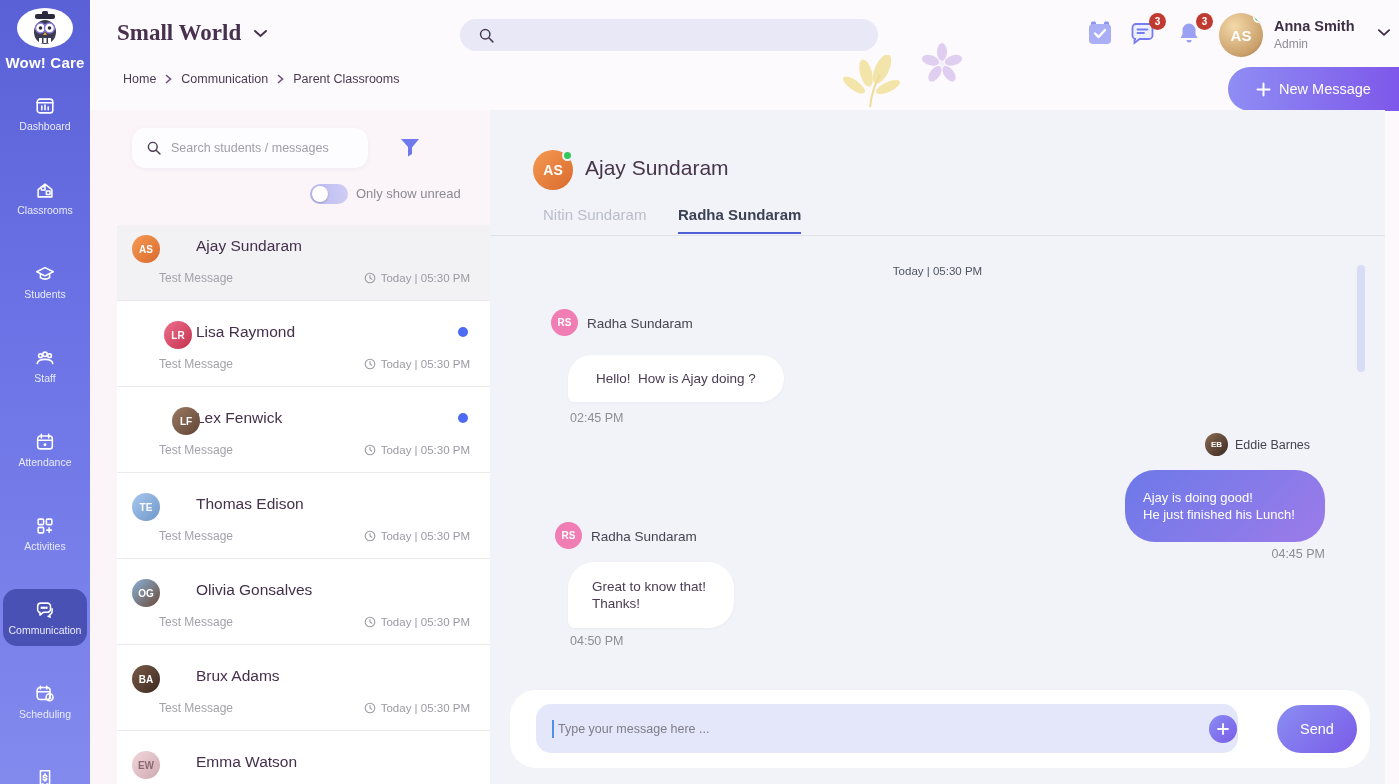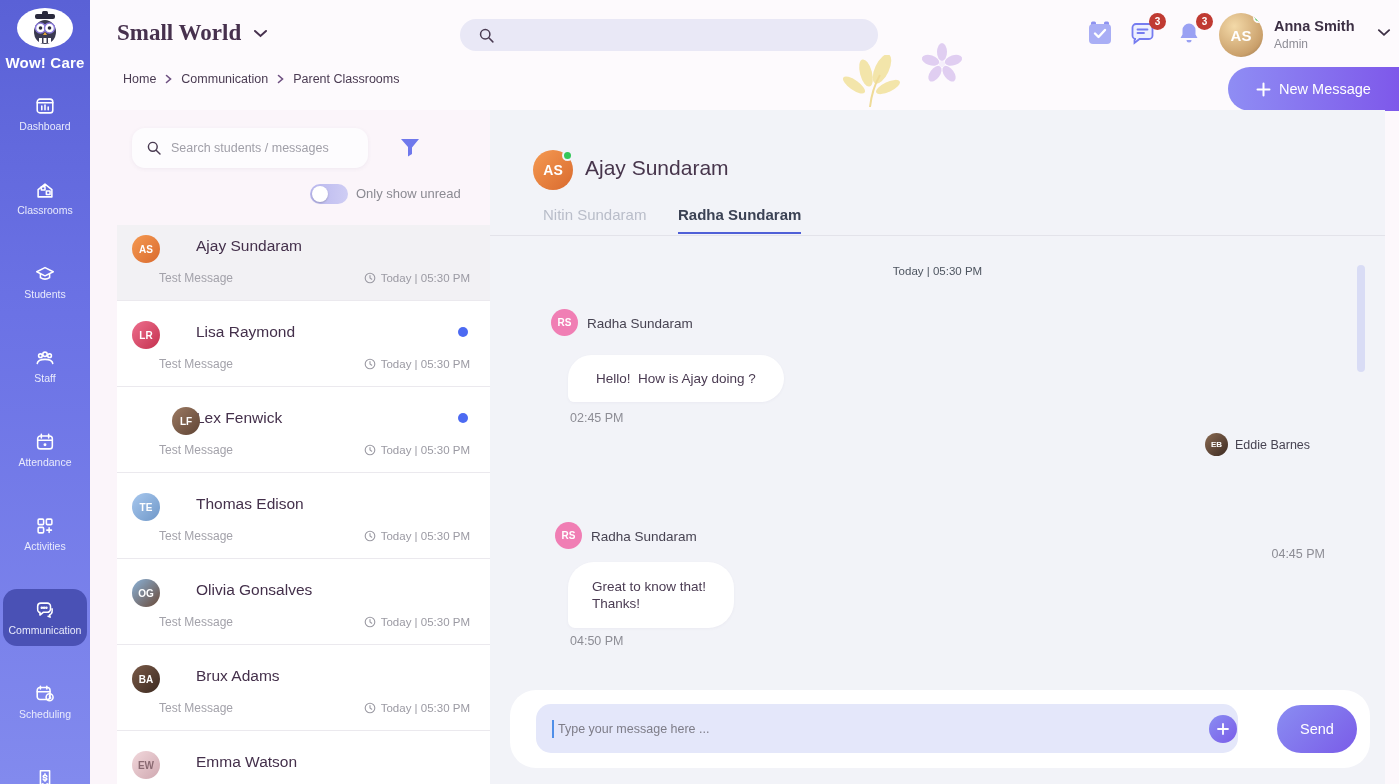--- a/index.html
+++ b/index.html
@@ -65,21 +65,21 @@
   .conv-item { position:relative; background:#fff; border-bottom:1px solid #ebe9ee; padding:22px 20px 15px 79px; cursor:pointer; }
   .conv-item.selected { background:#f2f1f4; padding-top:12px; }
   .conv-avatar { position:absolute; left:15px; width:28px; height:28px; font-size:10px; }
   .conv-item.selected .conv-avatar { top:10px; } .conv-item .conv-avatar { top:20px; }
   .conv-name { font-size:15.5px; color:#44304b; }
   .conv-row2 { display:flex; justify-content:space-between; align-items:center; margin-top:16px; margin-left:-37px; }
   .conv-preview { font-size:12px; color:#a3a2aa; }
   .conv-time { font-size:11.5px; color:#9b9aa3; display:flex; align-items:center; gap:5px; }
   .unread-dot { position:absolute; right:22px; top:26px; width:10px; height:10px; border-radius:50%; background:#4c6af2; }
   .av0 { background:linear-gradient(135deg,#f59a52,#d96a2e); }
-  .av1 { background:linear-gradient(135deg,#ee6f8e,#c4314e); }
+  .av1 { background:linear-gradient(135deg,#ee6f8e,#c4314e);margin-left:32px; }
   .av2 { background:linear-gradient(135deg,#9c7a63,#5f4434);margin-left:40px; }
   .av3 { background:linear-gradient(135deg,#a8c8ee,#6f97c8); }
   .av4 { background:linear-gradient(135deg,#8ab2d8,#6a4a38); }
   .av5 { background:linear-gradient(135deg,#7a5a48,#3c2a20); }
   .av6 { background:linear-gradient(135deg,#f2d8dc,#cfa8b0); }
 
   
   .chat-panel { position:absolute; left:490px; top:110px; width:895px; height:674px; background:#f2f3f8; }
   .chat-avatar { position:absolute; left:43px; top:40px; width:40px; height:40px; font-size:14px;
     background:linear-gradient(135deg,#f59a52,#d96a2e); }
@@ -457,20 +457,22 @@
 
   <div class="date-divider">Today | 05:30 PM</div>
 
   <span class="avatar rs-avatar" style="left:61px; top:199px;">RS</span>
   <span class="msg-name" style="left:97px; top:206px;">Radha Sundaram</span>
   <div class="bubble left" style="left:78px; top:245px; padding:15px 28px;">Hello!  How is Ajay doing ?</div>
   <span class="msg-time" style="left:80px; top:301px;">02:45 PM</span>
 
   <span class="avatar eb-avatar">EB</span>
   <span class="msg-name" style="left:745px; top:328px; font-size:12.5px;">Eddie Barnes</span>
+  <div class="bubble right" style="left:635px; top:360px; padding:19px 18px 19px 18px; width:200px; font-size:13px;">Ajay is doing good!
+He just finished his Lunch!</div>
   <span class="msg-time" style="left:635px; top:437px; width:200px; text-align:right;">04:45 PM</span>
 
   <span class="avatar rs-avatar" style="left:65px; top:412px;">RS</span>
   <span class="msg-name" style="left:101px; top:419px;">Radha Sundaram</span>
   <div class="bubble left" style="left:78px; top:452px; padding:16px 28px 16px 24px;">Great to know that!
 Thanks!</div>
   <span class="msg-time" style="left:80px; top:524px;">04:50 PM</span>
 
   <span class="chat-scrollbar"></span>
 

